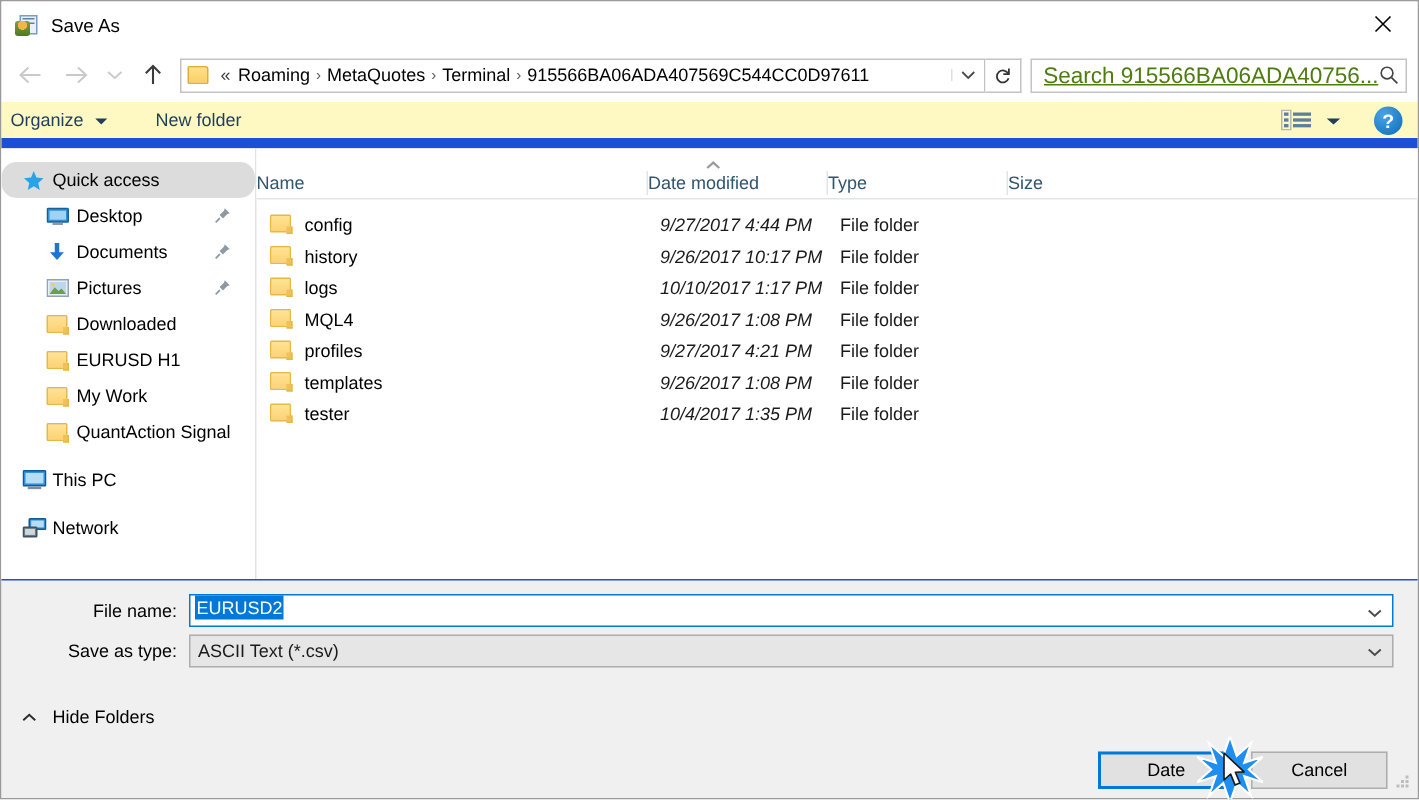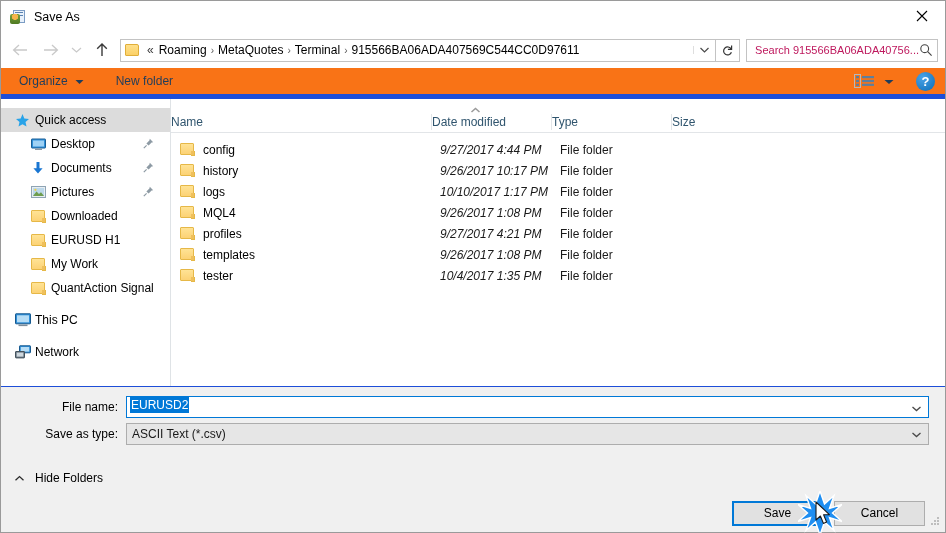--- a/index.html
+++ b/index.html
@@ -82,46 +82,46 @@
     border-left: 1px solid #dedede;
   }
   .refresh-btn {
     flex: 0 0 24px; border: 1px solid #c3c3c3; border-left: none;
     display: flex; align-items: center; justify-content: center; background: #fff;
   }
   .search-box {
     flex: 0 0 189px; height: 23px; border: 1px solid #c3c3c3; background: #fff;
     display: flex; align-items: center; padding: 0 4px 0 8px;
   }
-  .search-box .sp { flex: 1 1 auto; color: #be185d; font-size: 11px; overflow: hidden; white-space: nowrap; }
+  .search-box .sp { flex: 1 1 auto; color: #4d7c0f; font-size: 15px; overflow: hidden; white-space: nowrap; text-decoration: underline; }
 
   
   .cmdbar {
     height: 31px; flex: 0 0 31px;
-    background: #f97316; border-bottom: 5px solid #1d4ed8;
-    display: flex; align-items: center; padding: 0 10px 0 18px;
+    background: #fef9c3; border-bottom: 7px solid #1d4ed8;
+    display: flex; align-items: center; padding: 0 10px 0 6px;
   }
   .cmd-item { font-size: 12px; color: #1f3d5c; display: flex; align-items: center; }
   .cmd-item.organize { margin-right: 32px; }
   .cmd-caret { margin-left: 7px; }
   .cmd-spacer { flex: 1 1 auto; }
   .view-icon { display: flex; align-items: center; margin-right: 9px; }
   .view-caret { margin-right: 22px; }
   .help-btn { width: 19px; height: 19px; border-radius: 50%;
     background: radial-gradient(circle at 35% 30%, #4aa3e8, #0b6cb5);
     color: #fff; font-size: 13px; font-weight: bold;
     display: flex; align-items: center; justify-content: center; line-height: 1; }
 
   
   .body { flex: 1 1 auto; display: flex; min-height: 0; background: #fff; }
   .sidebar {
     flex: 0 0 170px; background: #ffffff; border-right: 1px solid #dfe3e6;
     padding-top: 9px; overflow: hidden;
   }
-  .nav-row { height: 24px; display: flex; align-items: center; padding-left: 14px; position: relative; }
+  .nav-row { height: 24px; display: flex; align-items: center; padding-left: 14px; position: relative; border-radius: 10px; }
   .nav-row.sel { background: #dcdcdc; }
   .nav-row.indent { padding-left: 30px; }
   .nav-row.group { margin-top: 8px; padding-left: 14px; }
   .nav-ico { width: 20px; flex: 0 0 20px; display: flex; align-items: center; justify-content: flex-start; }
   .nav-label { font-size: 12px; color: #000; white-space: nowrap; }
   .pin { position: absolute; right: 16px; top: 6px; }
   .folder-ico { width: 15px; height: 13px; position: relative; }
   .folder-ico .f1 { position: absolute; left: 0; top: 0; width: 14px; height: 12px;
     background: linear-gradient(#ffe395,#fcd275); border: 1px solid #e6b847; border-radius: 1px; }
   .folder-ico .f2 { position: absolute; right: 0; bottom: 0; width: 4px; height: 5px;
@@ -560,21 +560,21 @@
     <div class="hidefolders">
       <span>
         <svg width="11" height="7" viewBox="0 0 11 7">
             <path d="M1.5 5.2 L5.5 1.6 L9.5 5.2" stroke="#2a2a2a" stroke-width="1.3" fill="none"></path>
           </svg>
       </span>
       <span class="hf-label">Hide Folders</span>
     </div>
 
     <div class="btnrow">
-      <div class="btn primary">Save</div>
+      <div class="btn primary">Date</div>
       <div class="btn">Cancel</div>
       <span class="grip">
         <svg width="12" height="12" viewBox="0 0 12 12">
           <rect x="8" y="2" width="2" height="2" fill="#bdbdbd"></rect>
           <rect x="5" y="5" width="2" height="2" fill="#bdbdbd"></rect>
             <rect x="8" y="5" width="2" height="2" fill="#bdbdbd"></rect>
           <rect x="2" y="8" width="2" height="2" fill="#bdbdbd"></rect>
             <rect x="5" y="8" width="2" height="2" fill="#bdbdbd"></rect>
             <rect x="8" y="8" width="2" height="2" fill="#bdbdbd"></rect>
         </svg>

